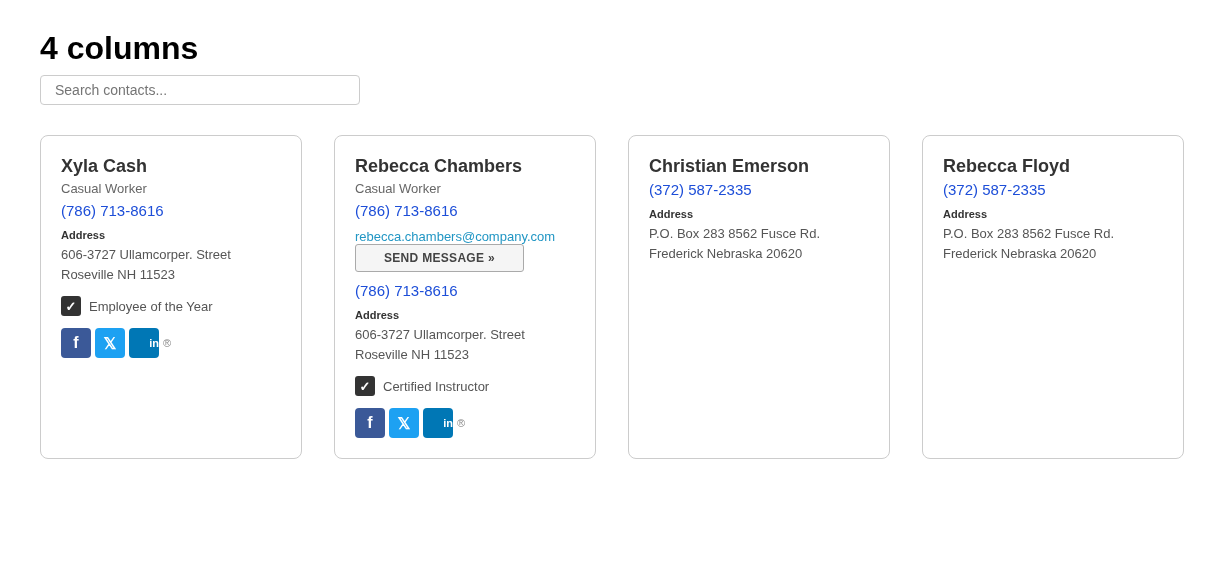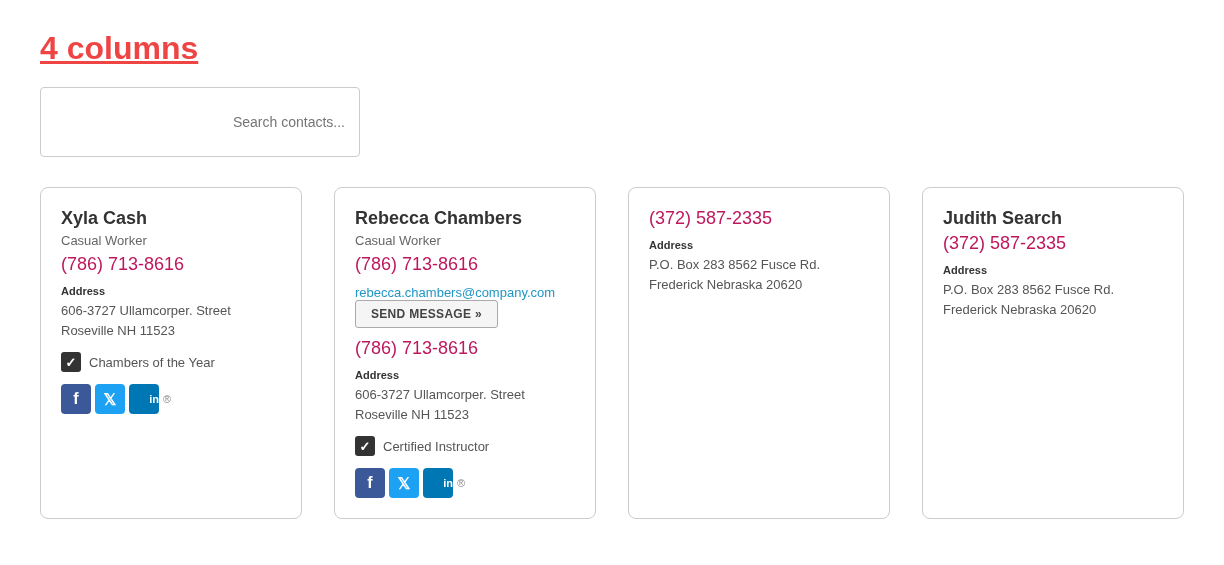--- a/index.html
+++ b/index.html
@@ -12,36 +12,34 @@
     .page-container {
       background: #fff;
       max-width: 1224px;
       margin: 0 auto;
       padding: 30px 40px 40px 40px;
       min-height: 565px;
     }
     .page-title {
       font-size: 32px;
       font-weight: 700;
-      color: #ef4444;
-      margin-bottom: 20px;
-      text-decoration: underline;
+      color: #000000;
+      margin-bottom: 8px;
     }
     .search-container {
       margin-bottom: 30px;
     }
     .search-input {
       width: 320px;
-      padding: 26px 14px;
+      padding: 6px 14px;
       border: 1px solid #ccc;
       border-radius: 4px;
       font-size: 14px;
       color: #999;
       outline: none;
-      text-align: right;
     }
     .cards-grid {
       display: grid;
       grid-template-columns: repeat(4, 1fr);
       gap: 32px;
     }
     .card {
       border: 1px solid #ccc;
       border-radius: 8px;
       padding: 20px;
@@ -52,38 +50,38 @@
       font-weight: 700;
       color: #333;
       margin-bottom: 4px;
     }
     .card-role {
       font-size: 13px;
       color: #666;
       margin-bottom: 6px;
     }
     .card-phone {
-      color: #be185d;
-      font-size: 18px;
+      color: #1d4ed8;
+      font-size: 15px;
       text-decoration: none;
       display: block;
       margin-bottom: 10px;
     }
     .card-email {
       color: #2196c4;
       font-size: 13px;
       text-decoration: none;
       display: block;
       margin-bottom: 0;
     }
     .send-message-btn {
       display: inline-block;
       border: 1px solid #aaa;
       background: #f5f5f5;
-      padding: 6px 15px;
+      padding: 6px 28px;
       font-size: 12px;
       font-weight: 600;
       color: #444;
       cursor: pointer;
       border-radius: 3px;
       margin-bottom: 10px;
       letter-spacing: 0.3px;
     }
     .card-address-label {
       font-weight: 700;
@@ -162,21 +160,21 @@
 
   <div class="cards-grid" id="cards-grid">
   <div class="card">
         <div class="card-name">Xyla Cash</div>
         <div class="card-role">Casual Worker</div>
         <a class="card-phone" href="tel:(786) 713-8616">(786) 713-8616</a>
         <div class="card-address-label">Address</div>
         <div class="card-address-text">606-3727 Ullamcorper. Street<br>Roseville NH 11523</div>
         <div class="card-checkbox-row">
       <div class="checkbox-checked"></div>
-      <span class="checkbox-label">Chambers of the Year</span>
+      <span class="checkbox-label">Employee of the Year</span>
     </div>
         <div class="social-icons">
       <a class="social-icon facebook" href="#">f</a>
       <a class="social-icon twitter" href="#">𝕏</a>
       <a class="social-icon linkedin" href="#">
             <span style="font-size:11px;font-weight:700;">in</span>
           </a>
       <span class="social-suffix">®</span>
     </div>
       </div>
@@ -185,24 +183,25 @@
       <span class="checkbox-label">Certified Instructor</span>
     </div><div class="social-icons">
       <a class="social-icon facebook" href="#">f</a>
       <a class="social-icon twitter" href="#">𝕏</a>
       <a class="social-icon linkedin" href="#">
             <span style="font-size:11px;font-weight:700;">in</span>
           </a>
       <span class="social-suffix">®</span>
     </div></div>
       <div class="card">
+        <div class="card-name">Christian Emerson</div>
         <a class="card-phone" href="tel:(372) 587-2335">(372) 587-2335</a>
         <div class="card-address-label">Address</div>
         <div class="card-address-text">P.O. Box 283 8562 Fusce Rd.<br>Frederick Nebraska 20620</div>
       </div>
       <div class="card">
-        <div class="card-name">Judith Search</div>
+        <div class="card-name">Rebecca Floyd</div>
         <a class="card-phone" href="tel:(372) 587-2335">(372) 587-2335</a>
         <div class="card-address-label">Address</div>
         <div class="card-address-text">P.O. Box 283 8562 Fusce Rd.<br>Frederick Nebraska 20620</div>
       </div>
     </div>
 </div>
 
 </body></html>

